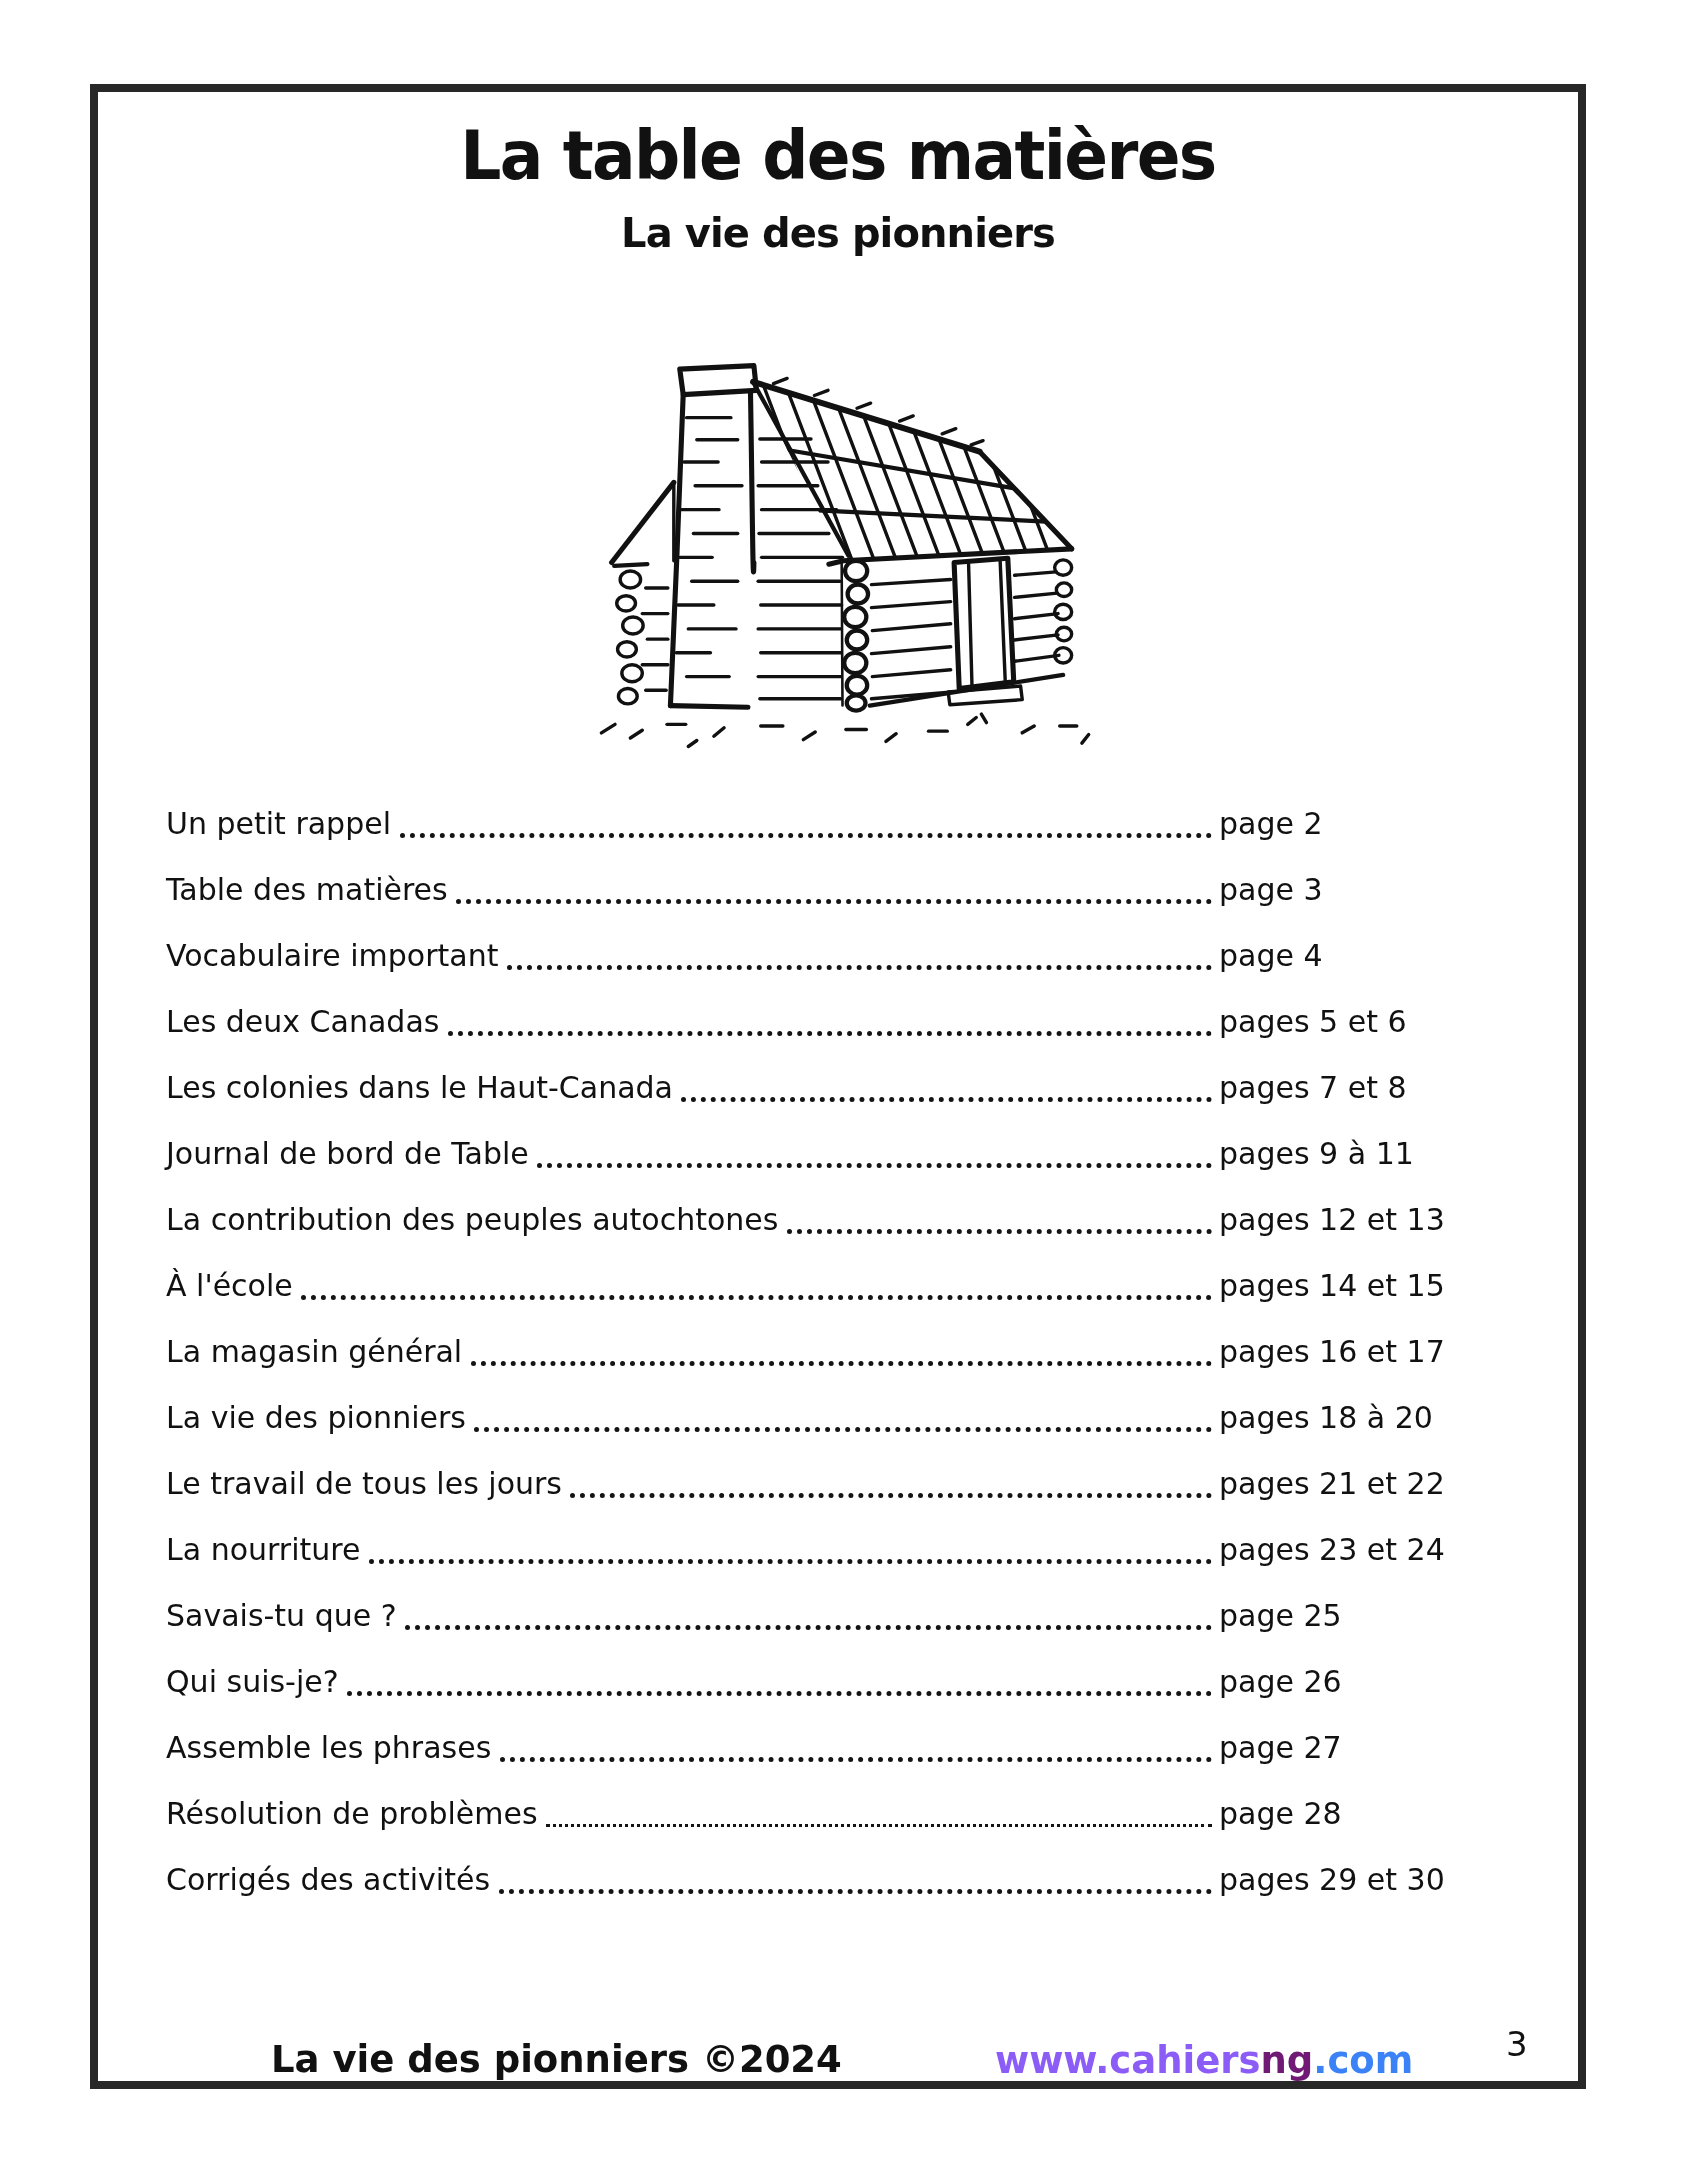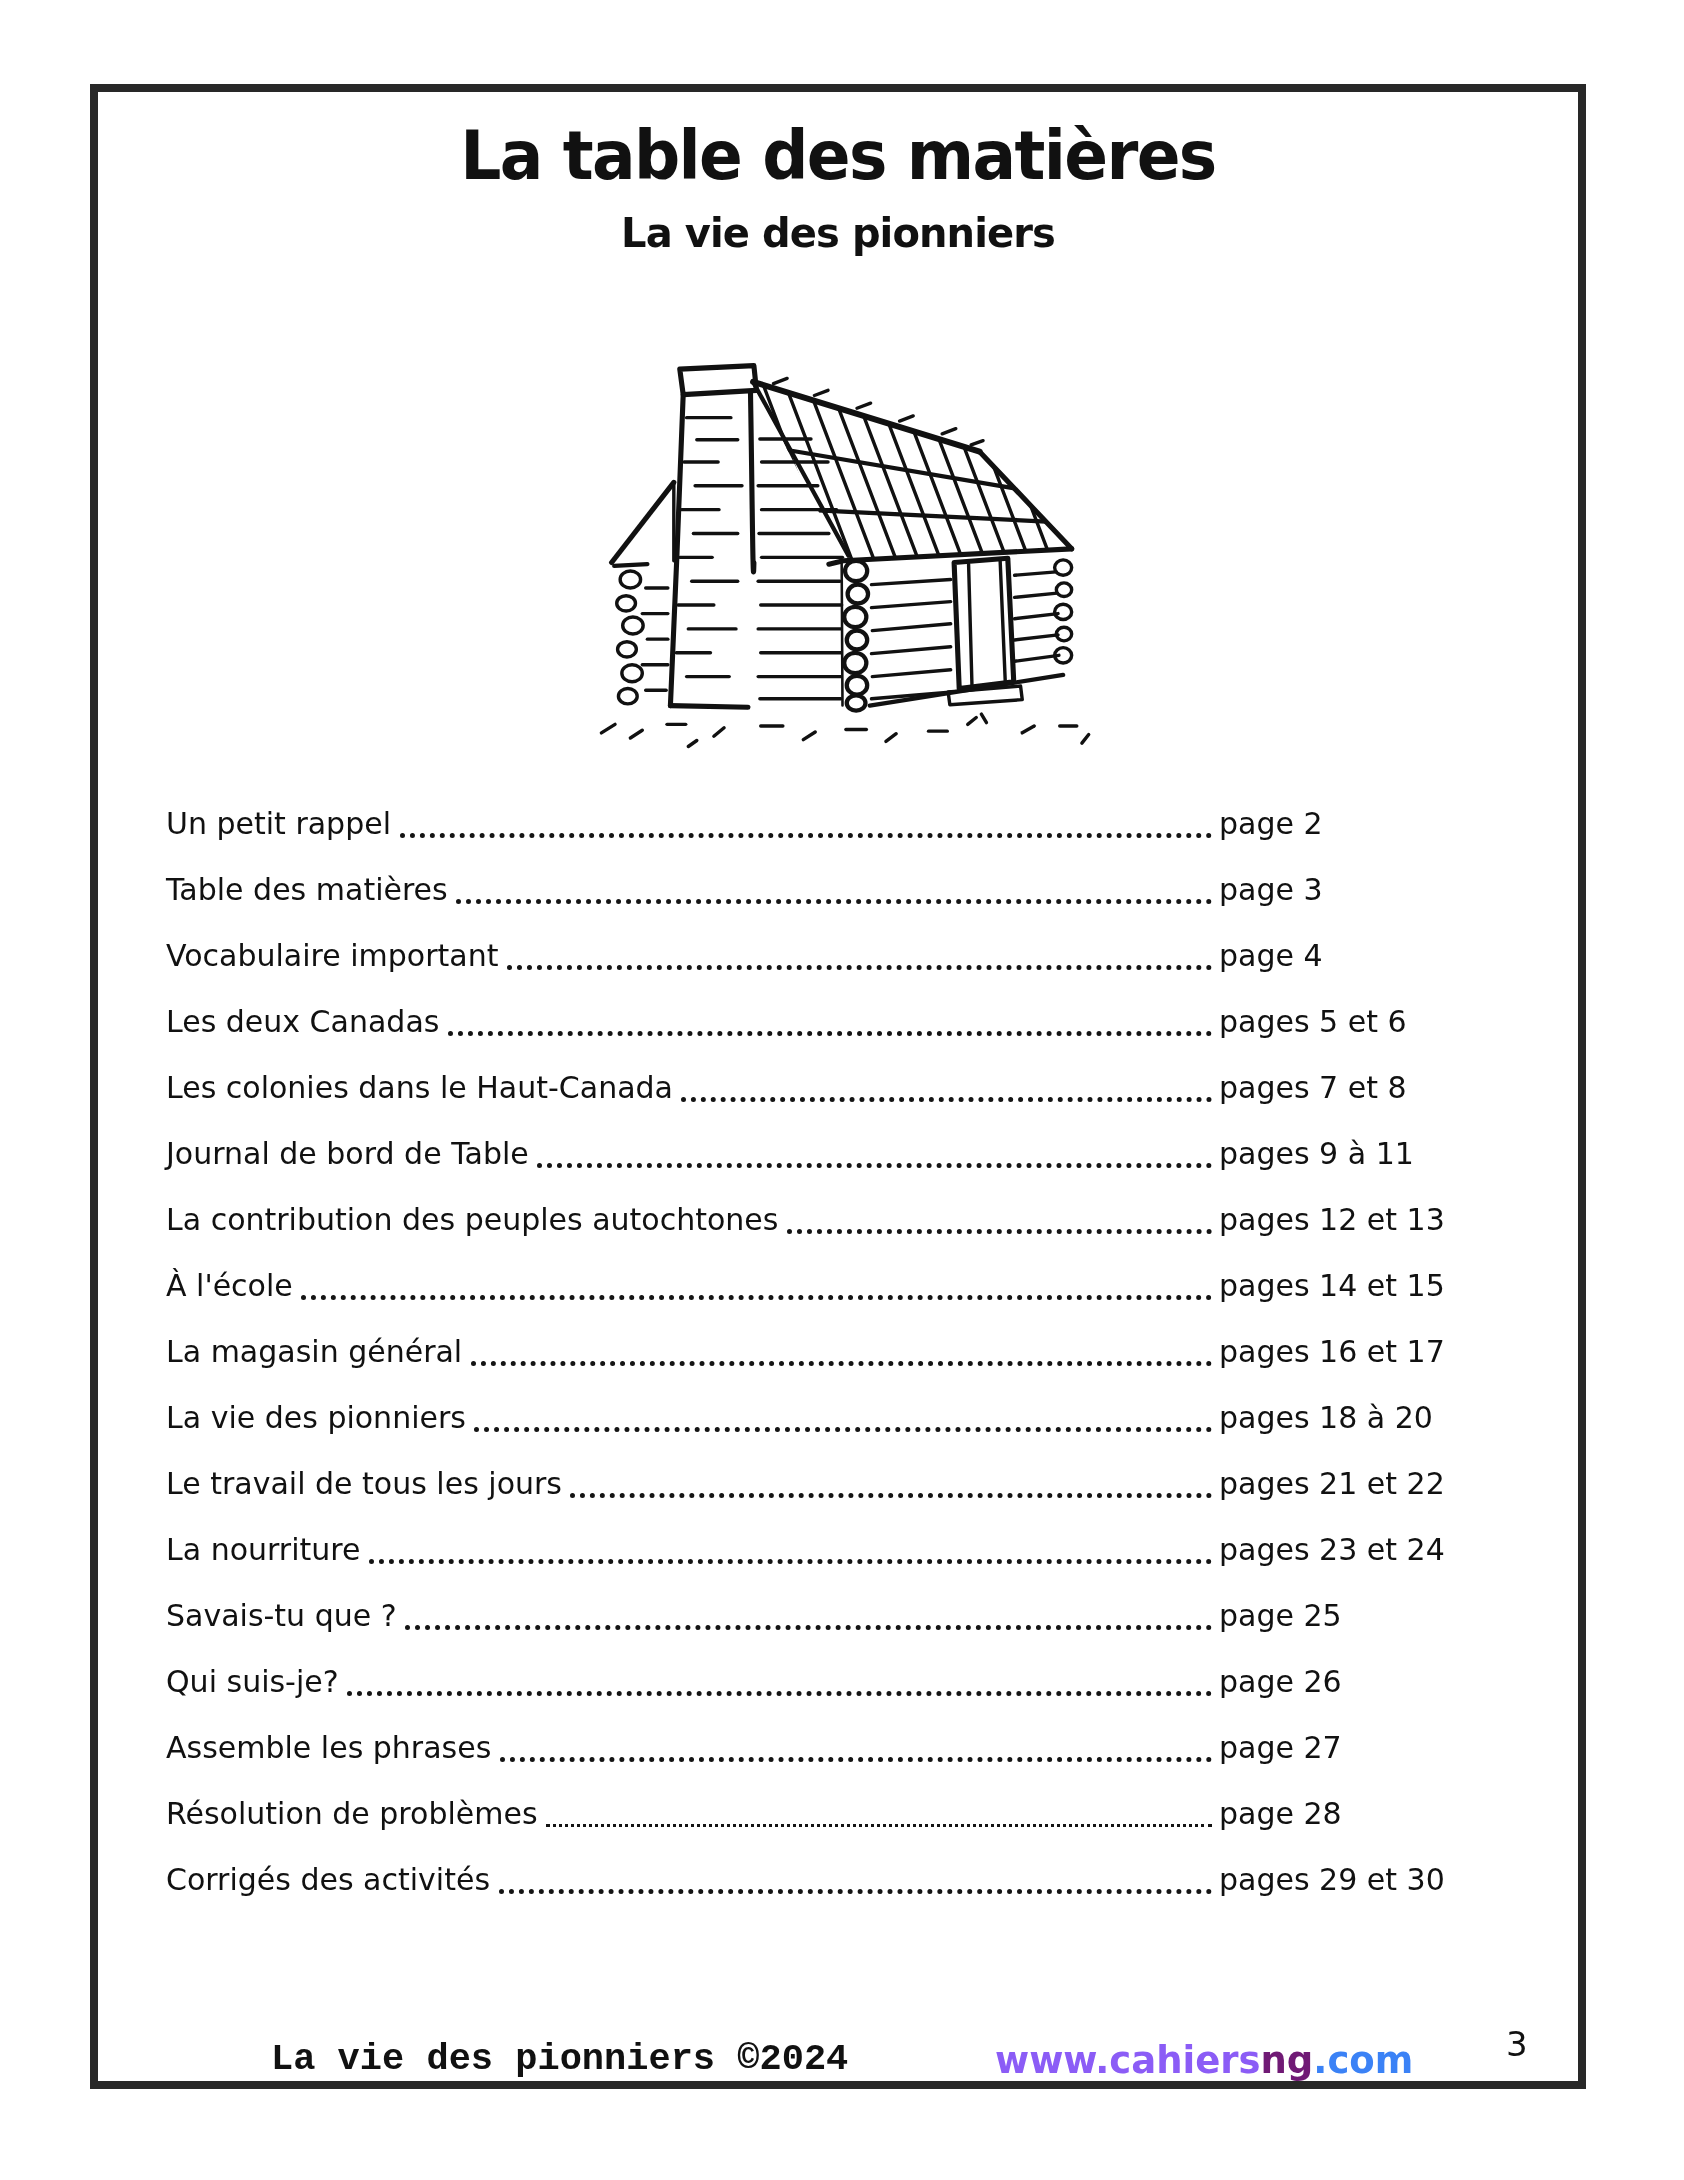--- a/index.html
+++ b/index.html
@@ -14,21 +14,21 @@
             font-size:40px;font-weight:700;letter-spacing:-0.9px;white-space:nowrap;}
   .cabin{position:absolute;left:586px;top:358px;width:513px;height:397px;}
   .toc{position:absolute;left:166px;top:790px;width:1317px;}
   .row{display:flex;align-items:center;height:66px;font-size:30px;}
   .lbl{white-space:nowrap;}
   .dots{flex:1;height:0;border-bottom:5.1px dotted #141414;margin:0 6.8px 0 8.5px;
         position:relative;top:12.8px;}
   .dots.fine{border-bottom:3.4px dotted #141414;}
   .pg{width:264px;white-space:nowrap;}
   .footer-left{position:absolute;left:271px;top:2038px;font-size:37px;font-weight:700;
-               white-space:nowrap;font-family:Liberation Mono, monospace;}
+               white-space:nowrap;}
   .footer-url{position:absolute;left:995px;top:2039px;font-size:37px;font-weight:700;
               white-space:nowrap;text-decoration:none;}
   .footer-page{position:absolute;left:1506px;top:2024px;font-size:34px;}
   svg .ink{stroke:#111;fill:none;stroke-linecap:round;stroke-linejoin:round;}
 </style>
 </head>
 <body>
 
 <div class="page">
   <div class="frame"></div>

